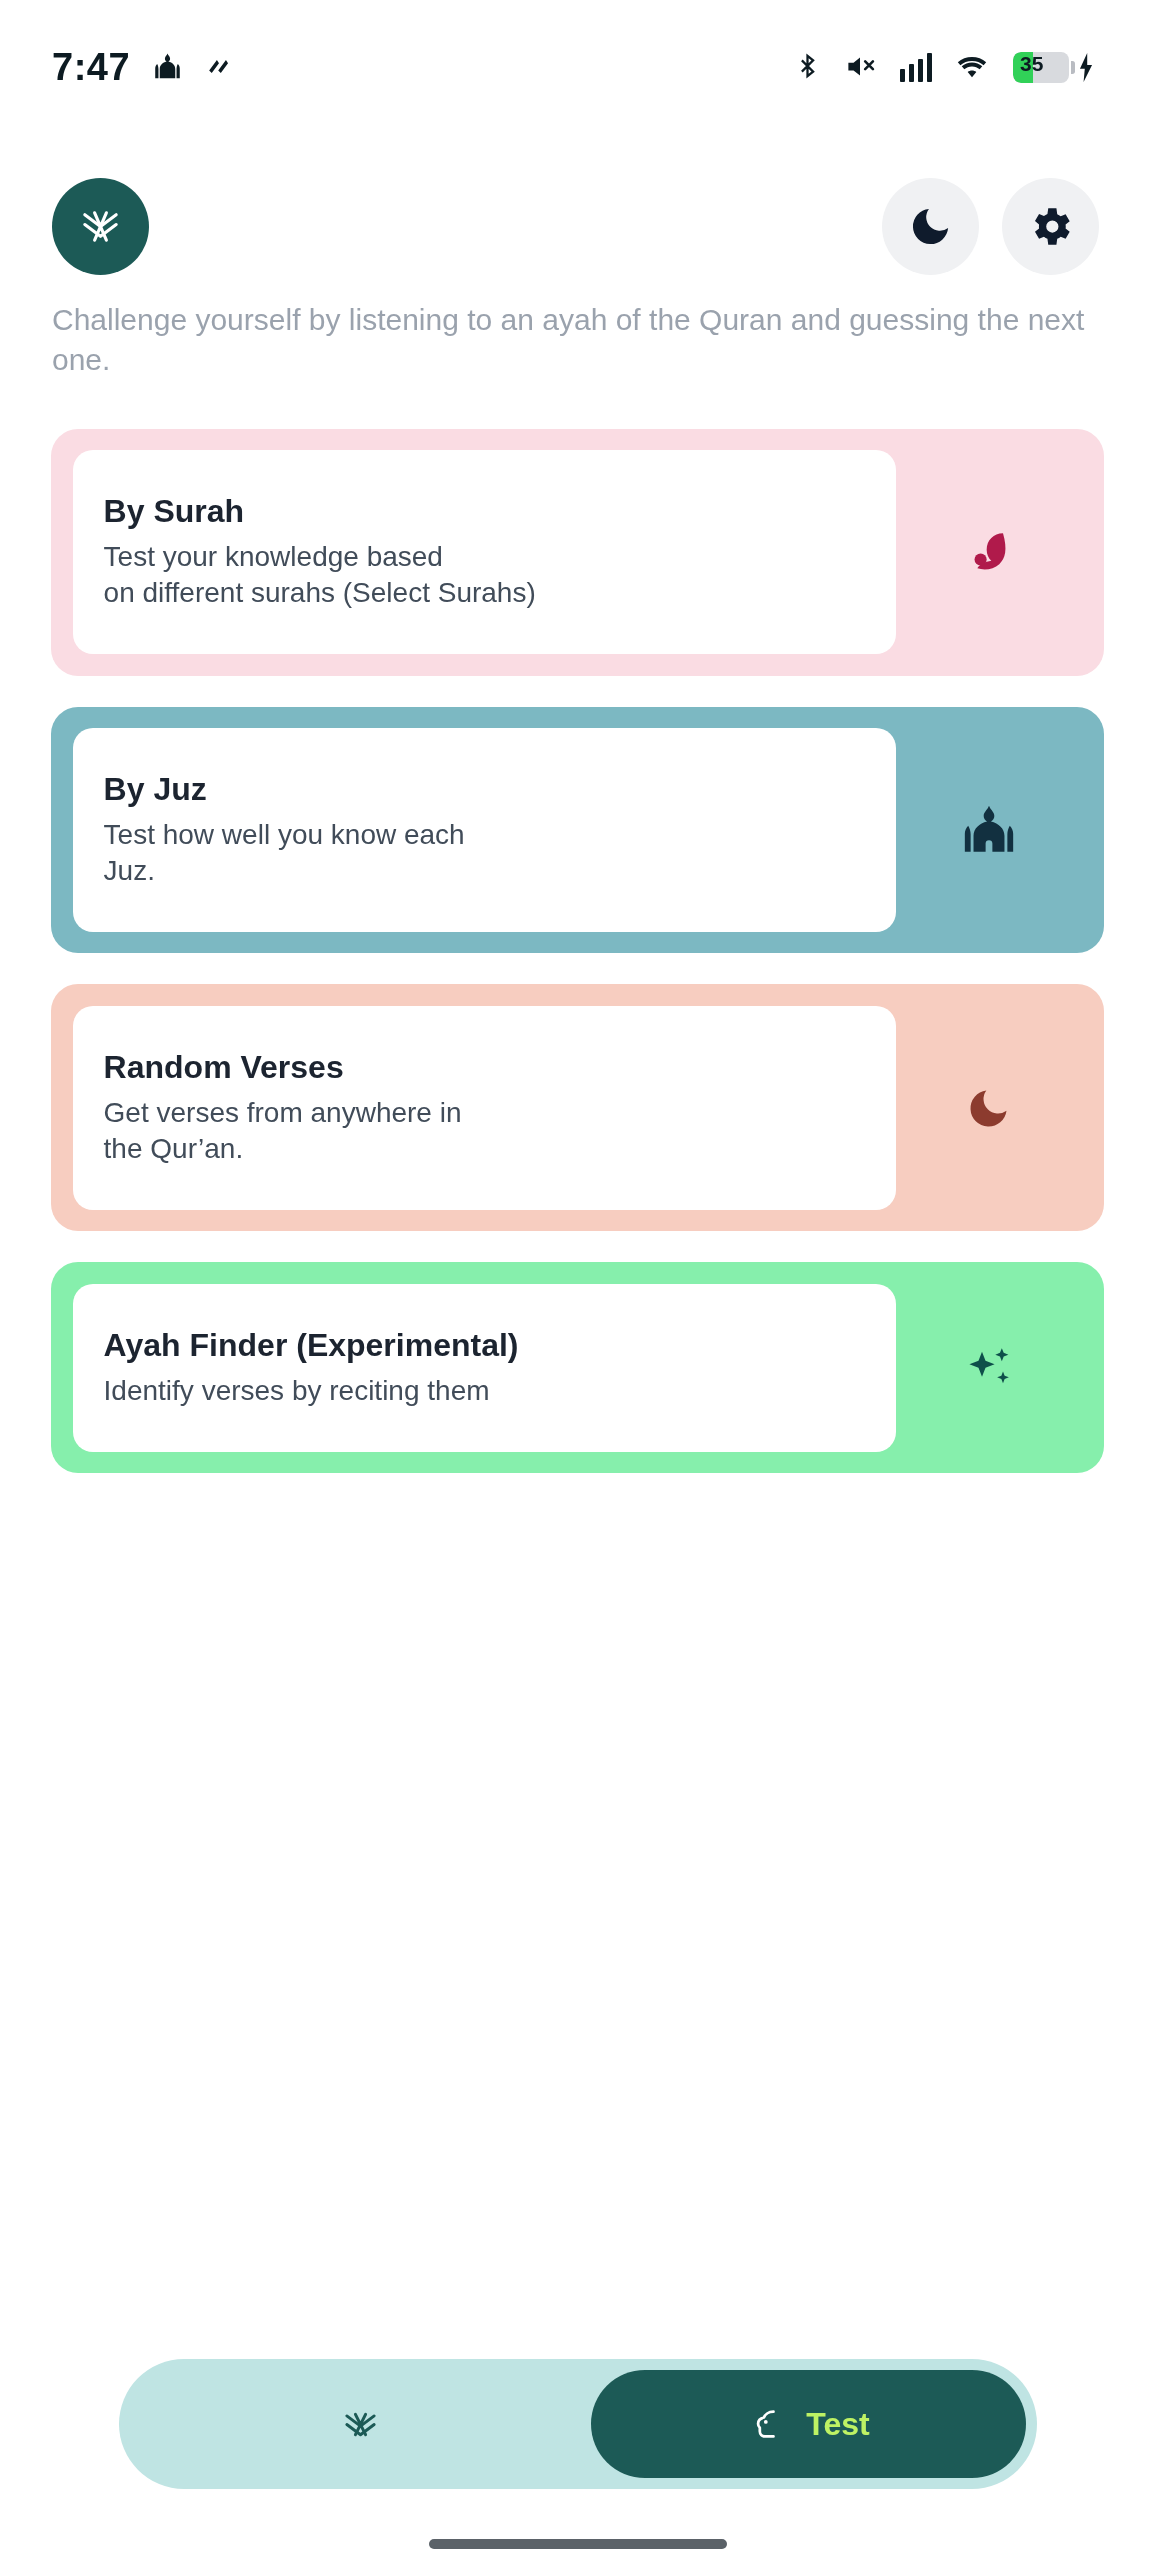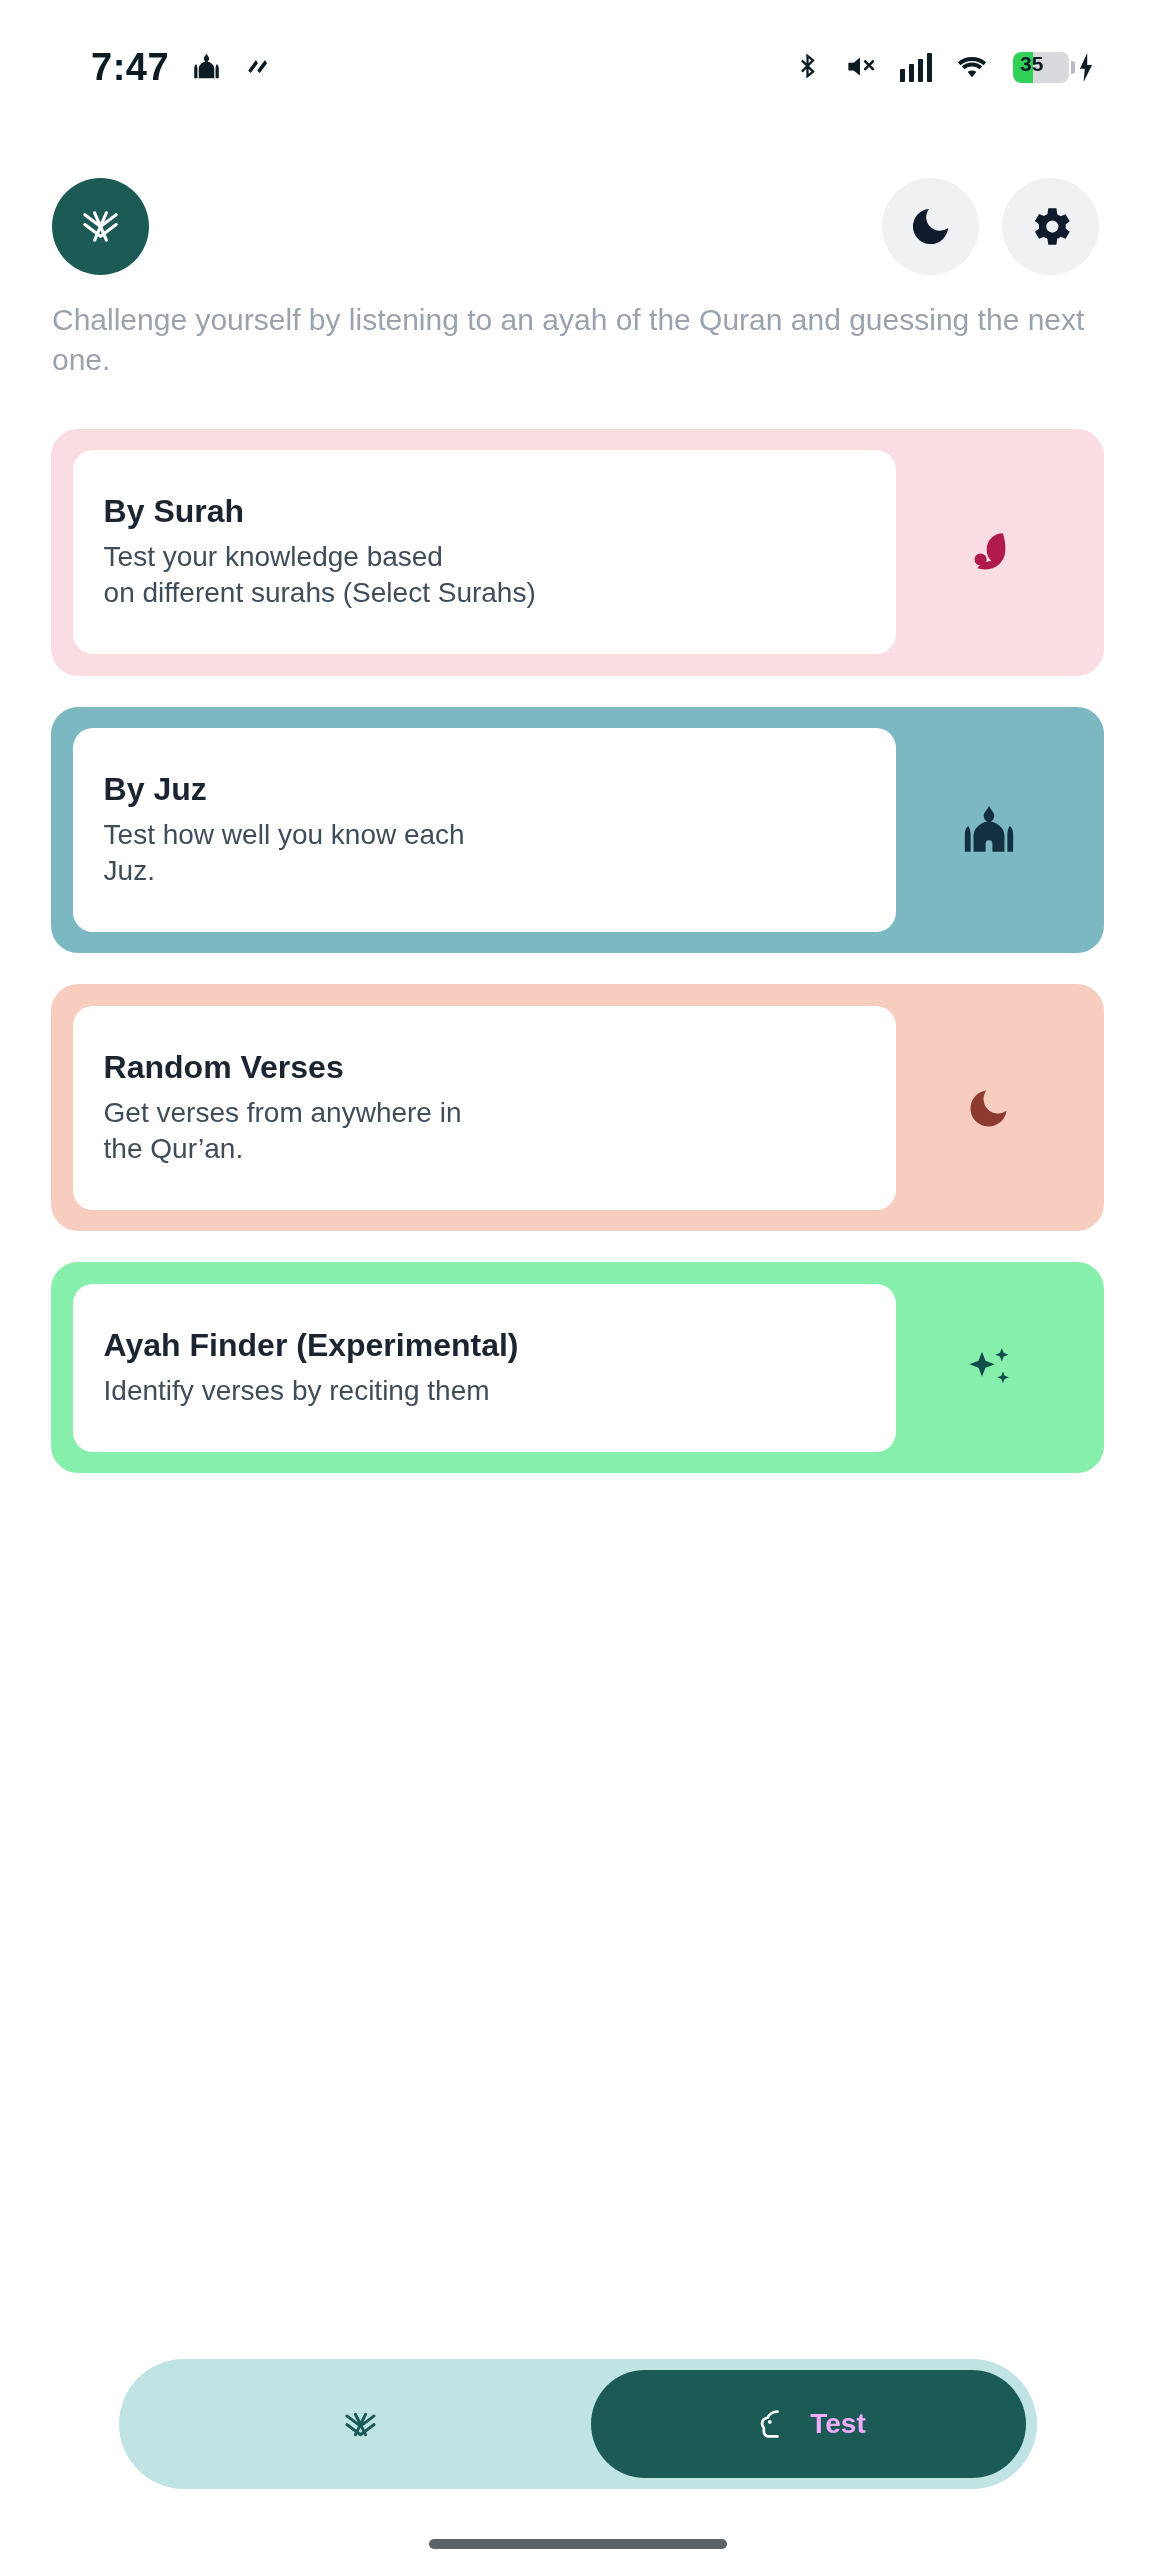--- a/index.html
+++ b/index.html
@@ -18,21 +18,21 @@
     display: flex;
     flex-direction: column;
   }
 
   
   .statusbar {
     height: 135px;
     display: flex;
     align-items: center;
     justify-content: space-between;
-    padding: 0 60px 0 91px;
+    padding: 0 60px 0 52px;
   }
   .status-left {
     display: flex;
     align-items: center;
     gap: 21.6px;
   }
   .clock {
     font-size: 38px;
     font-weight: bold;
     color: #0d1b22;
@@ -217,23 +217,23 @@
     height: 108px;
     border-radius: 54px;
     background: #1c5a56;
     display: flex;
     align-items: center;
     justify-content: center;
     gap: 18px;
     cursor: pointer;
   }
   .nav-test-label {
-    font-size: 28px;
+    font-size: 32px;
     font-weight: bold;
-    color: #f0abfc;
+    color: #bef264;
   }
   .gesture-bar {
     position: absolute;
     bottom: 27px;
     left: 50%;
     transform: translateX(-50%);
     width: 298px;
     height: 10px;
     border-radius: 5.4px;
     background: #5b6268;

